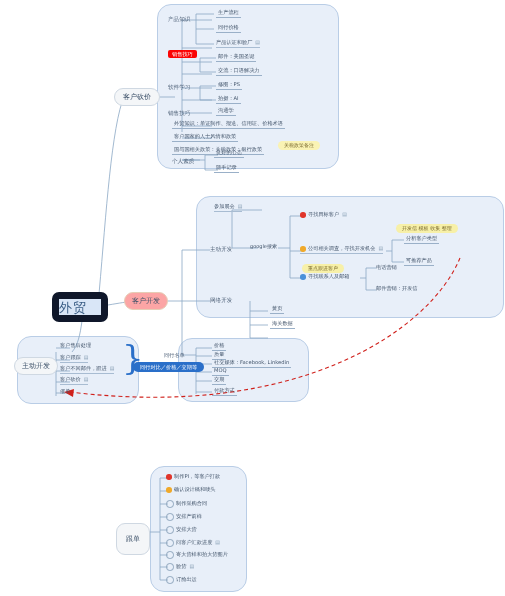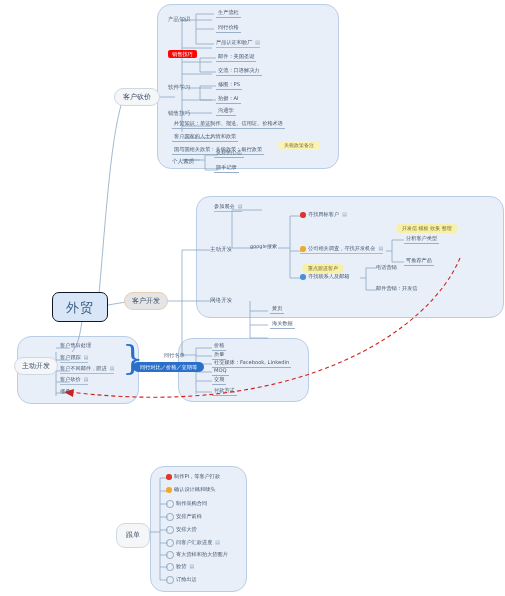--- a/index.html
+++ b/index.html
@@ -23,29 +23,28 @@
 
   
   .node{
     position:absolute;
     box-sizing:border-box;
     display:flex;align-items:center;
     white-space:nowrap;
     line-height:1;
   }
   .root{
-    background:#d9e6f7;border:1px solid #0f172a;border-radius:7px;
+    background:#d9e6f7;border:7px solid #0f172a;border-radius:7px;
     color:#3b5e86;font-size:13px;letter-spacing:1px;
-    justify-content:center;
   }
   .branch{
     background:#f2f6fc;border:1px solid #c3d4ea;border-radius:9px;
     justify-content:center;font-size:7px;color:#3c5068;
   }
-  .branch.warm{background:#e5e5e5;border-color:#e6cdb6;}
+  .branch.warm{background:#fca5a5;border-color:#e6cdb6;}
   .branch.plain{background:#f4f6f8;border-color:#cfd8e2;}
 
   
   .leaf{
     position:absolute;white-space:nowrap;line-height:1;
     color:#44566c;font-size:5.2px;
   }
   .leaf.u{
     border-bottom:1px solid #9ab0c8;
     padding:0 2px 1.5px 2px;
@@ -209,21 +208,21 @@
   </div>
 
   <div class="node branch warm" style="left:124px;top:292px;width:44px;height:18px;">
     <span>客户开发</span>
   </div>
 
   <div class="node branch plain" style="left:14px;top:357px;width:44px;height:18px;">
     <span>主动开发</span>
   </div>
 
-  <div class="node branch plain" style="left:116px;top:523px;width:34px;height:25px;">
+  <div class="node branch plain" style="left:116px;top:523px;width:34px;height:32px;">
     <span>跟单</span>
   </div>
 
   <div class="mid" style="left:168px;top:16px;"><span>产品知识</span></div>
   <div class="leaf u" style="left:216px;top:10px;"><span>生产流程</span></div>
   <div class="leaf u" style="left:216px;top:25px;"><span>同行价格</span></div>
   <div class="rowline u" style="left:216px;top:40px;">
       <span>产品认证和验厂</span>
       <span class="note-mark">▤</span>
     </div>

